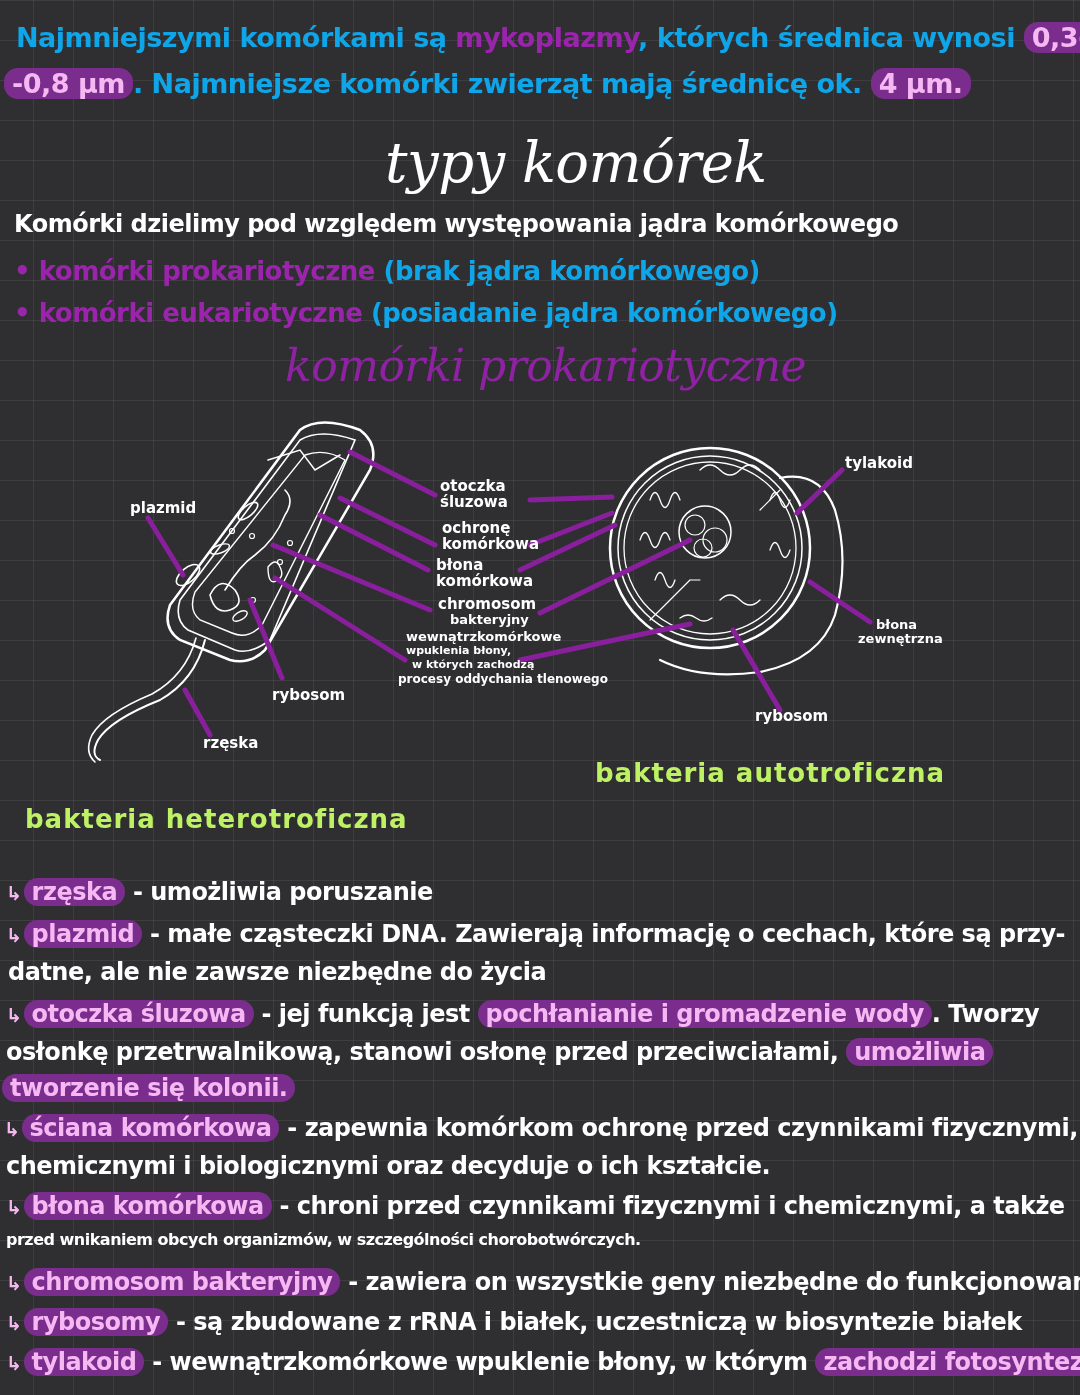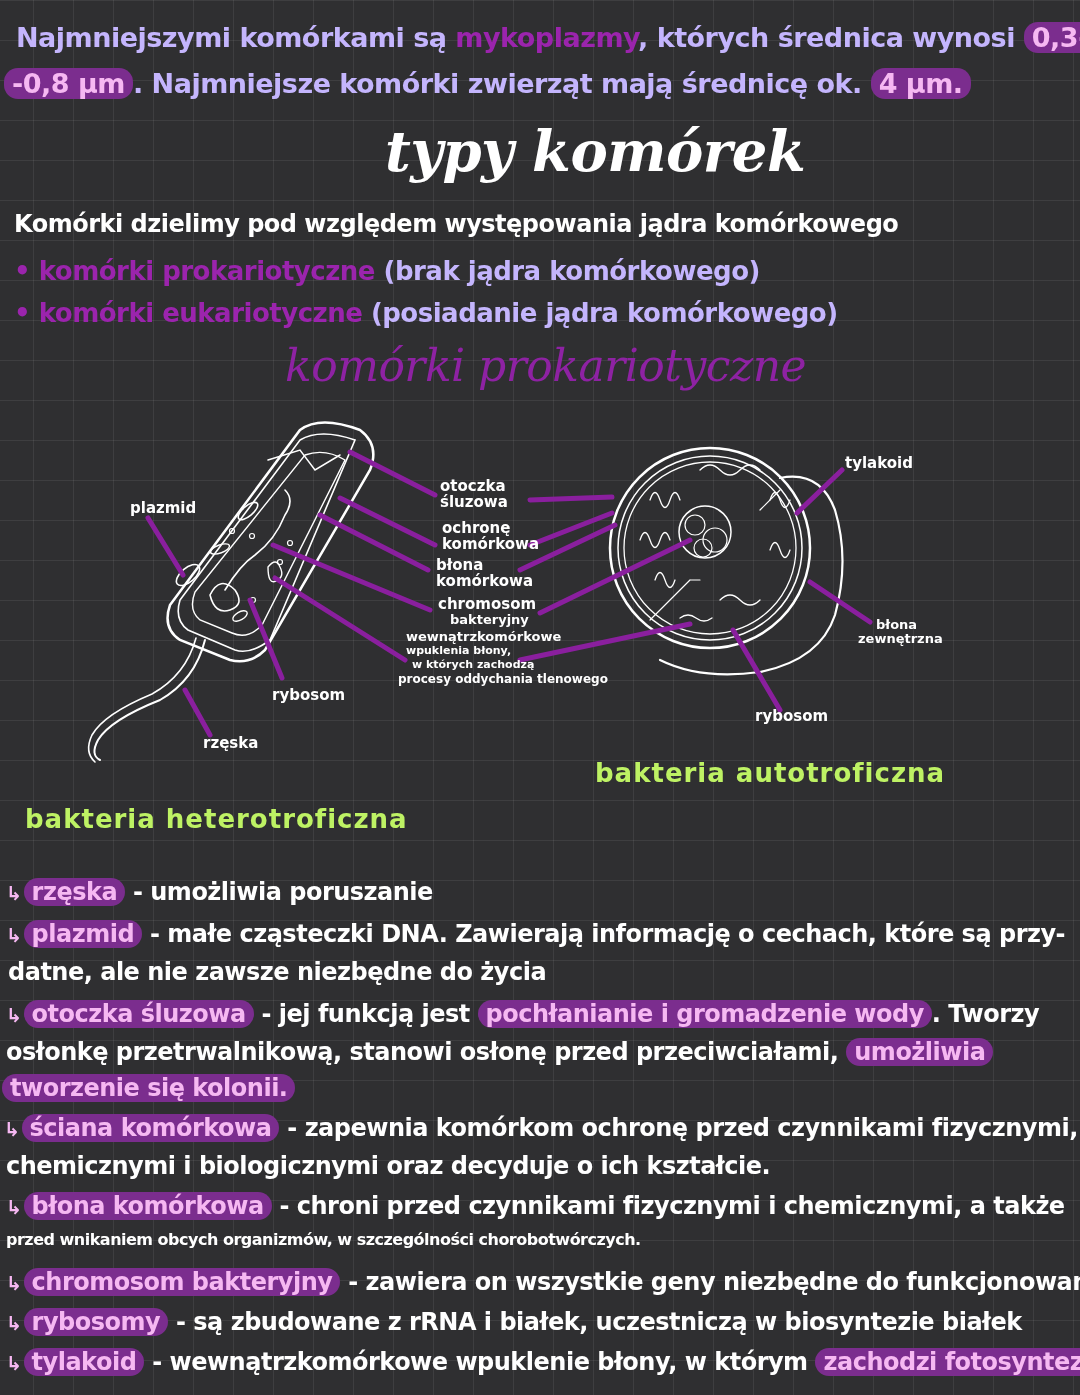--- a/index.html
+++ b/index.html
@@ -9,26 +9,26 @@
     background-image:
       linear-gradient(to right, rgba(255,255,255,0.07) 1px, transparent 1px),
       linear-gradient(to bottom, rgba(255,255,255,0.07) 1px, transparent 1px);
     background-size:40px 40px;
     background-position:-7px 0;
     font-family:"DejaVu Sans", sans-serif;
     color:#ffffff;
   }
   .abs{position:absolute;}
   .line{position:absolute;white-space:nowrap;font-weight:bold;letter-spacing:-0.5px;}
-  .w{color:#c4b5fd;}
+  .w{color:#0ea5e9;}
   .p{color:#9b24ad;}
   .hl{background:#7b2d8e;color:#f6b8f2;border-radius:14px;padding:0 8px;}
   .arrow{color:#f6b8f2;font-weight:bold;margin-right:2px;font-size:0.8em;}
   .intro{font-size:27px;}
-  .title{font-family:"DejaVu Serif", serif;font-style:italic;font-size:56px;font-weight:bold;}
+  .title{font-family:"DejaVu Serif", serif;font-style:italic;font-size:56px;font-weight:normal;margin-top:12px;}
   .subtitle{font-family:"DejaVu Serif", serif;font-style:italic;font-size:44px;color:#8e22a3;font-weight:normal;}
   .body{font-size:26px;}
   .label{font-size:15px;color:#fff;font-weight:bold;line-height:16px;}
   .caption{font-size:26px;color:#bef264;font-weight:bold;letter-spacing:1px;}
   .def{font-size:24px;}
   svg{position:absolute;left:0;top:0;}
 </style>
 </head>
 <body>
 

